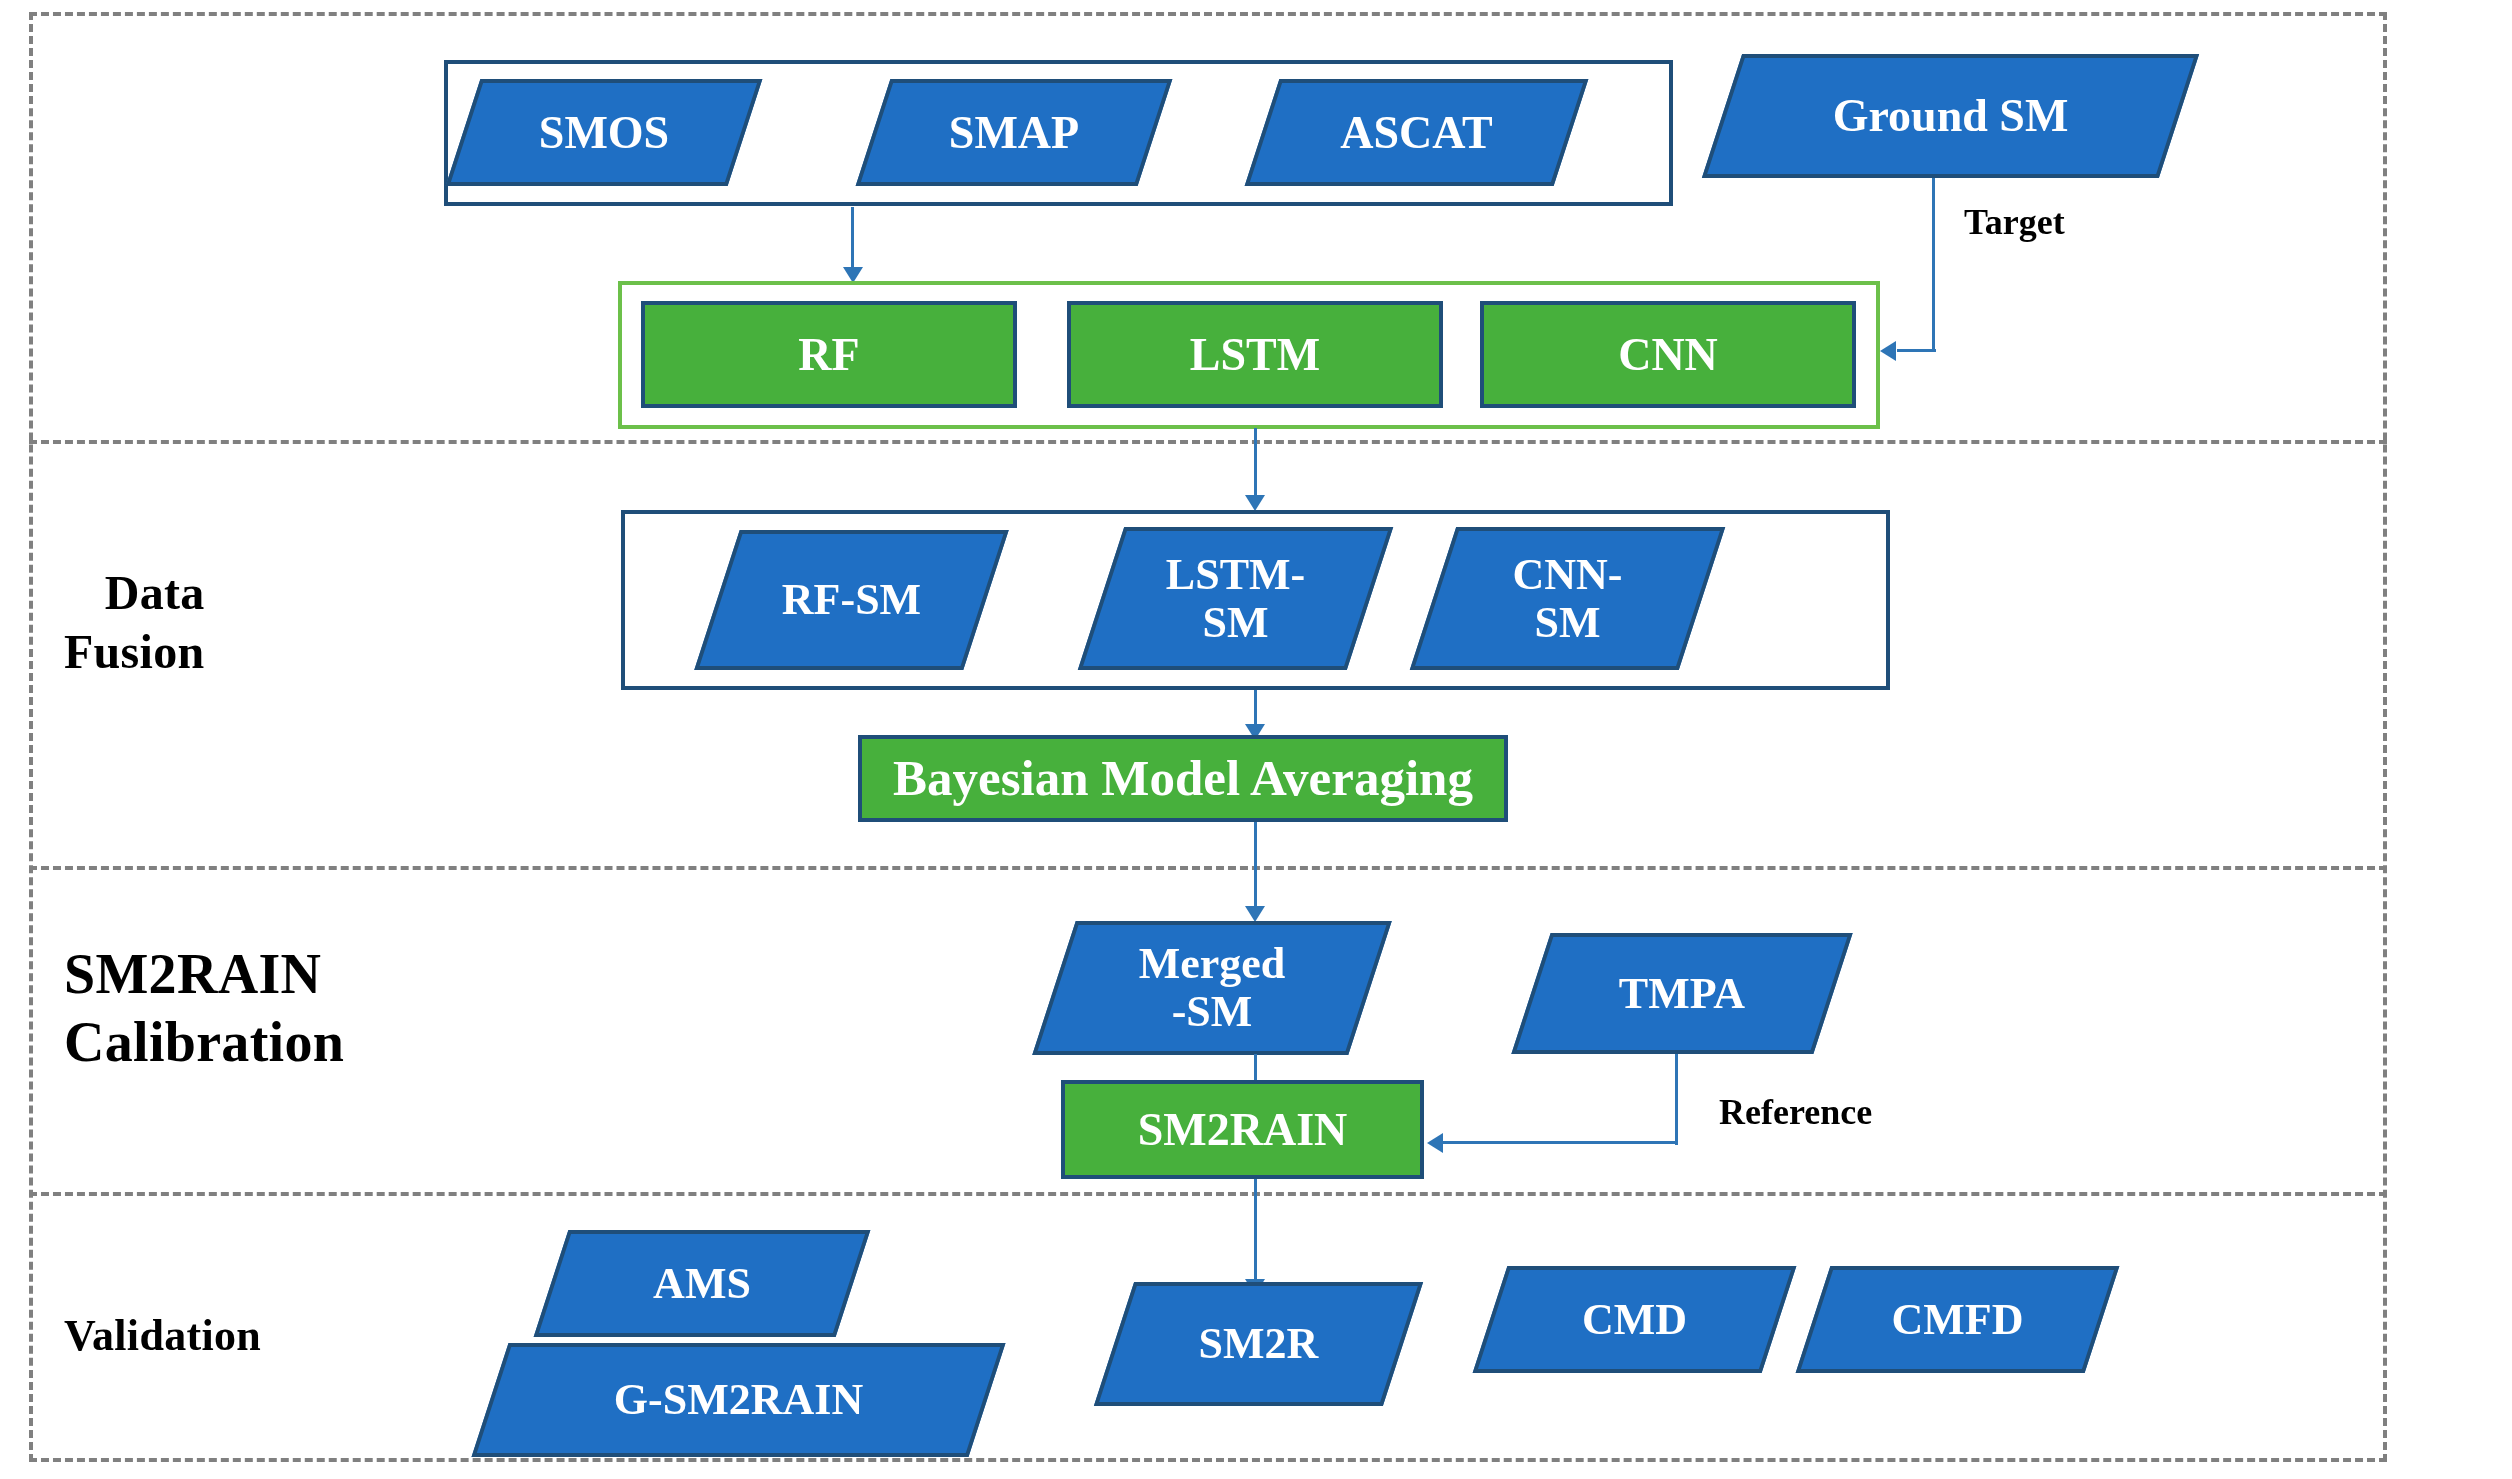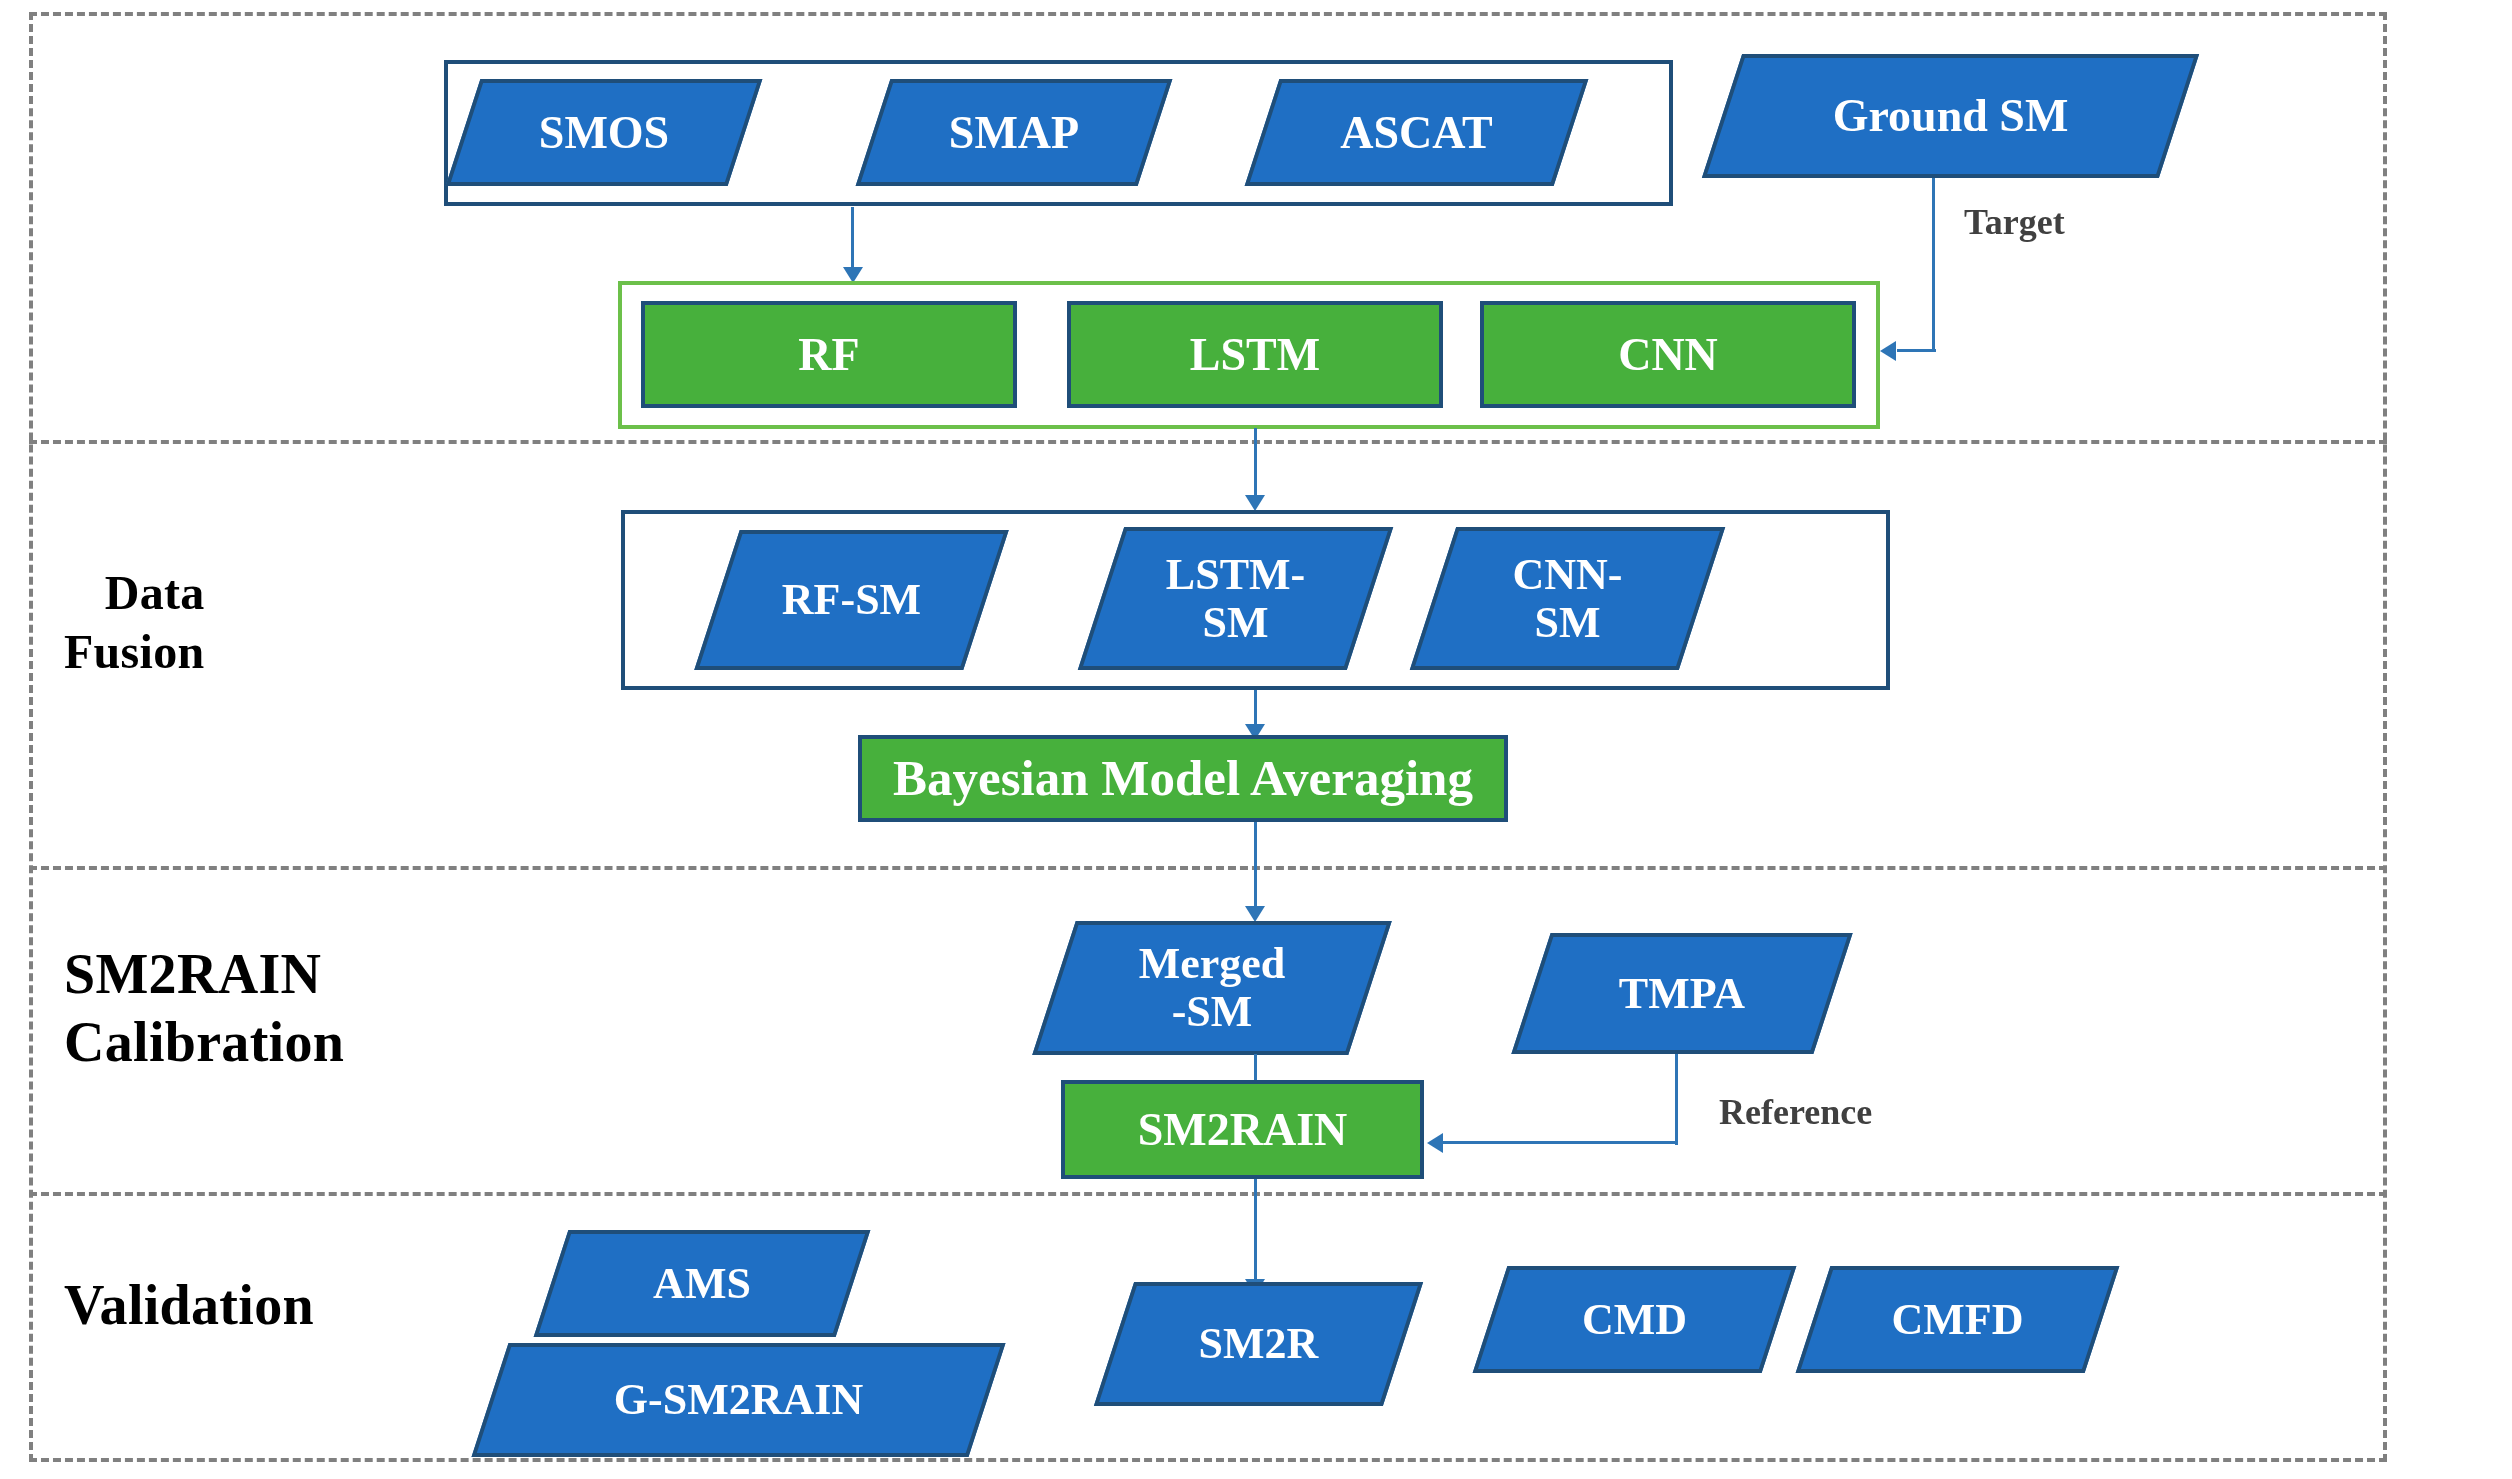--- a/index.html
+++ b/index.html
@@ -111,21 +111,21 @@
     position:absolute;
     width:0;height:0;
     border-top:10px solid transparent;
     border-bottom:10px solid transparent;
     border-right:16px solid #2E75B6;
   }
   .edge-label{
     position:absolute;
     font-family:"Liberation Serif", serif;
     font-weight:bold;
-    color:#404040;
+    color:#000000;
     white-space:nowrap;
   }
 </style>
 </head>
 <body>
 
 <div id="stage">
 
   <div class="outer-frame"></div>
 
@@ -133,21 +133,21 @@
   <div class="row-divider" style="top:866px;"></div>
   <div class="row-divider" style="top:1192px;"></div>
 
 
   <div class="row-label" style="left:64px; top:564px; font-size:48px;text-align:right;">Data
 Fusion</div>
 
   <div class="row-label" style="left:64px; top:940px; font-size:56px;">SM2RAIN
 Calibration</div>
 
-  <div class="row-label" style="left:64px; top:1271px; font-size:56px;">Validation</div>
+  <div class="row-label" style="left:64px; top:1309px; font-size:44px;">Validation</div>
 
   <div class="box-outline-blue" style="left:444px; top:60px; width:1229px; height:146px;"></div>
 
   <div class="para" style="left:463px; top:79px; width:282px; height:107px;">
     <span style="font-size:46px;">SMOS</span>
   </div>
 
   <div class="para" style="left:873px; top:79px; width:282px; height:107px;">
     <span style="font-size:46px;">SMAP</span>
   </div>

